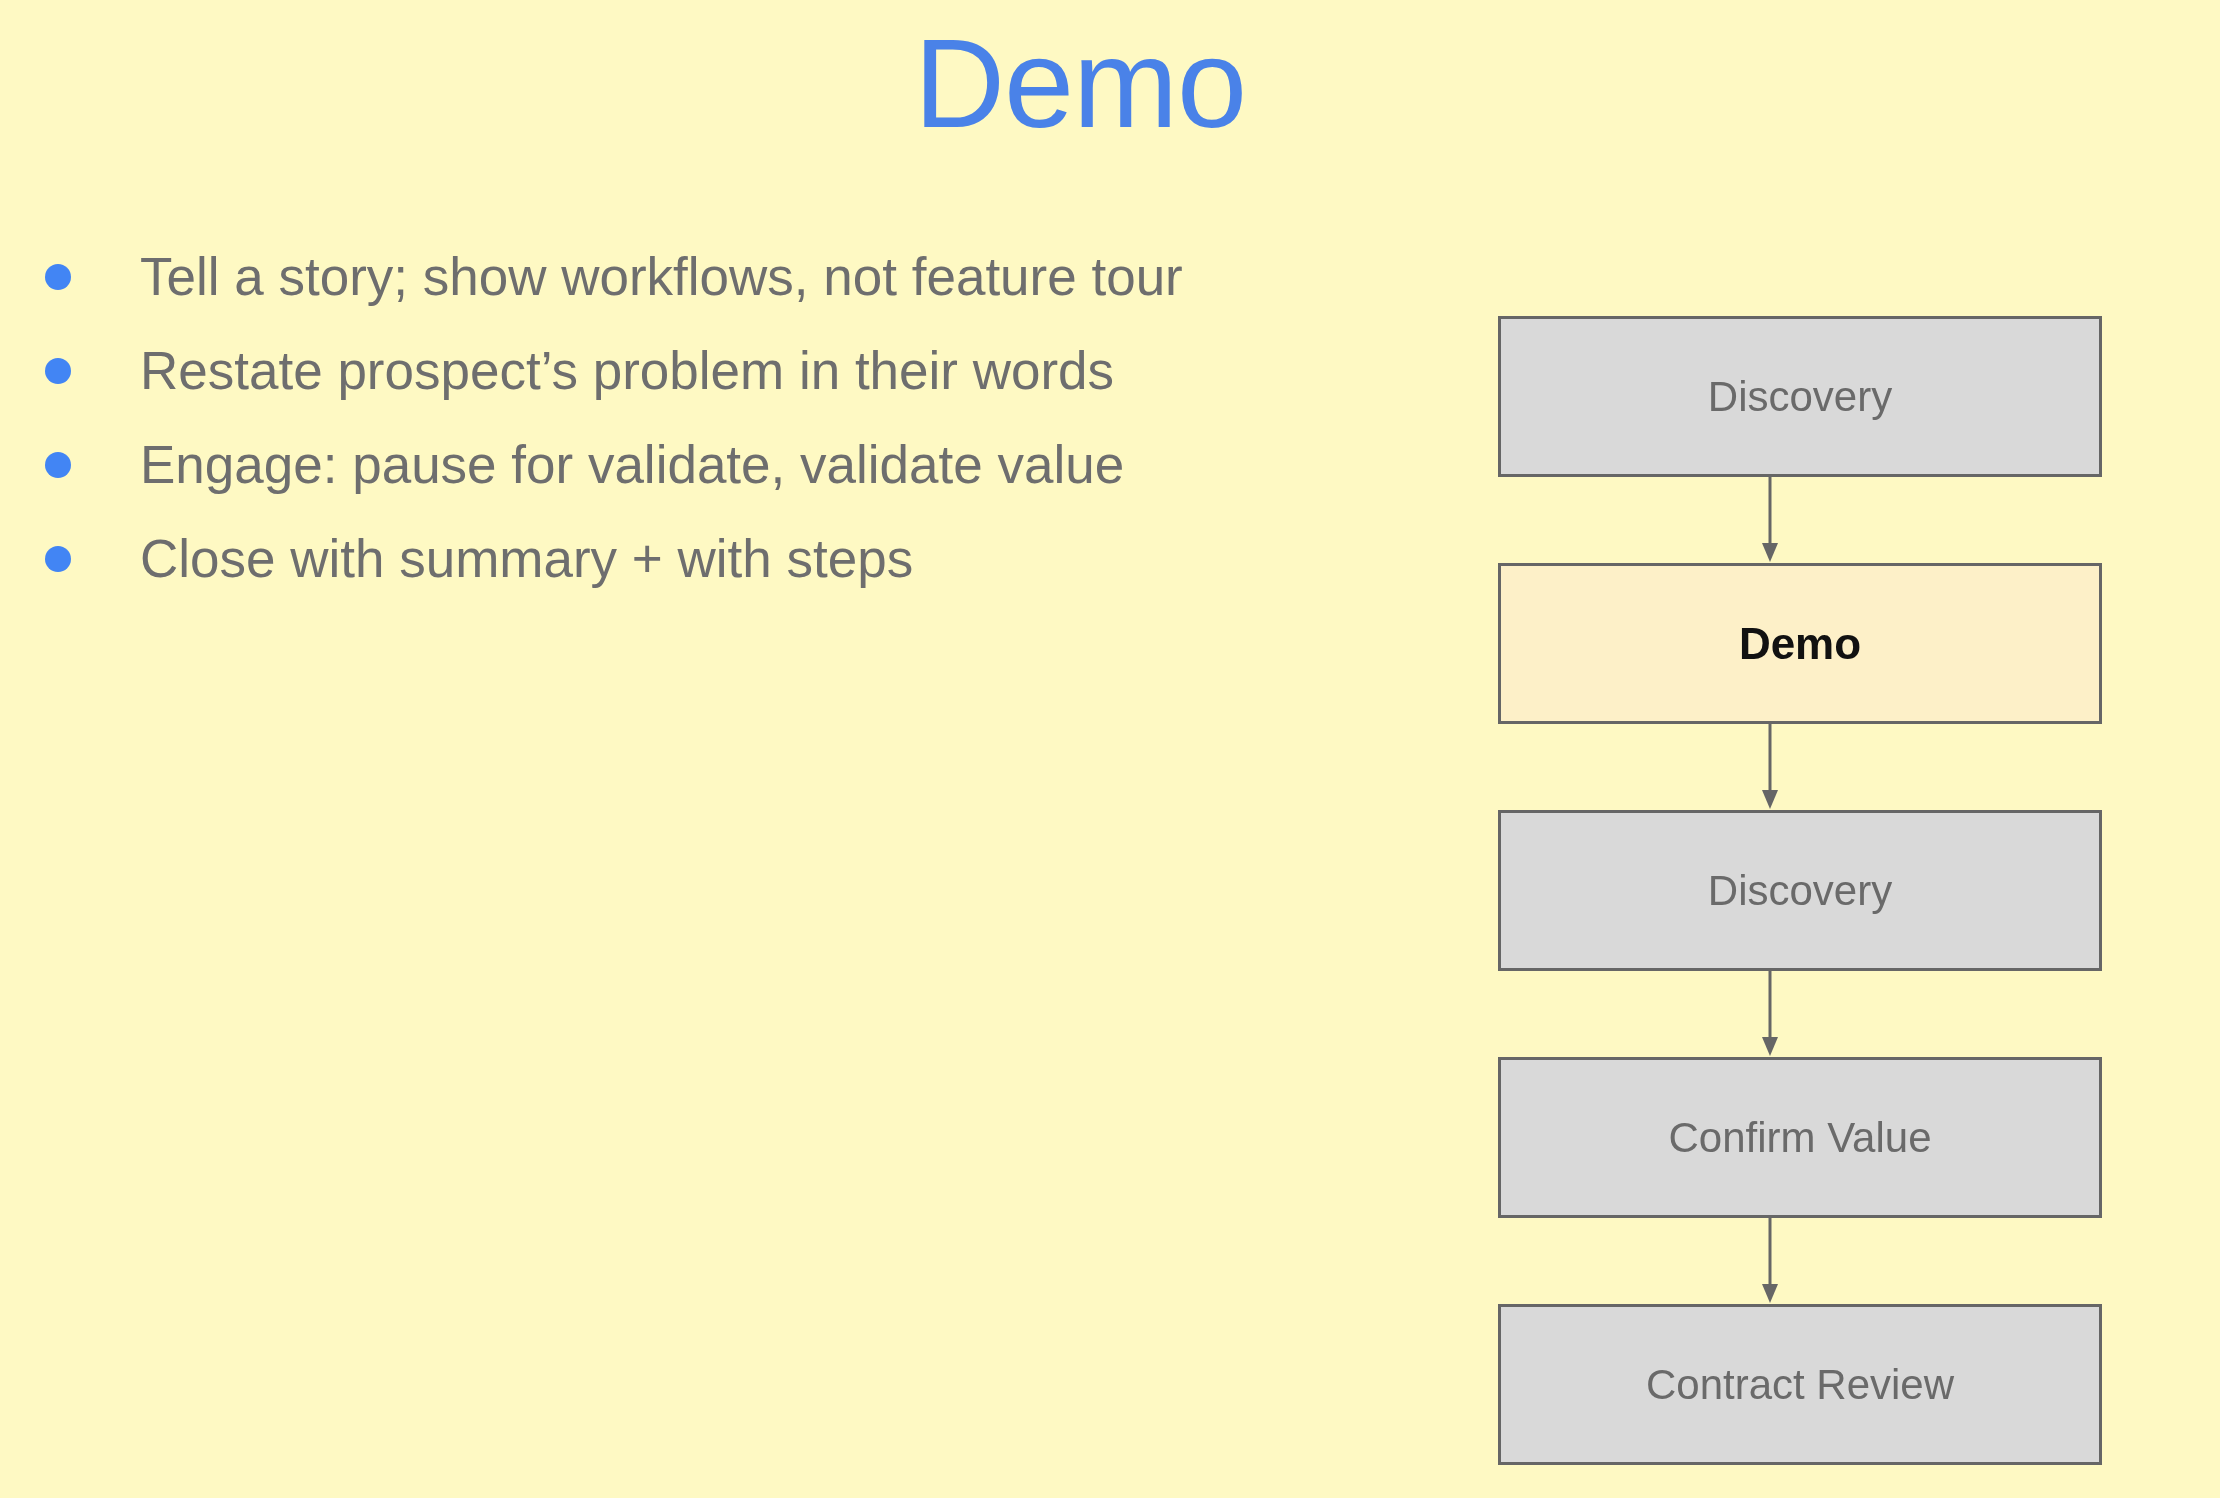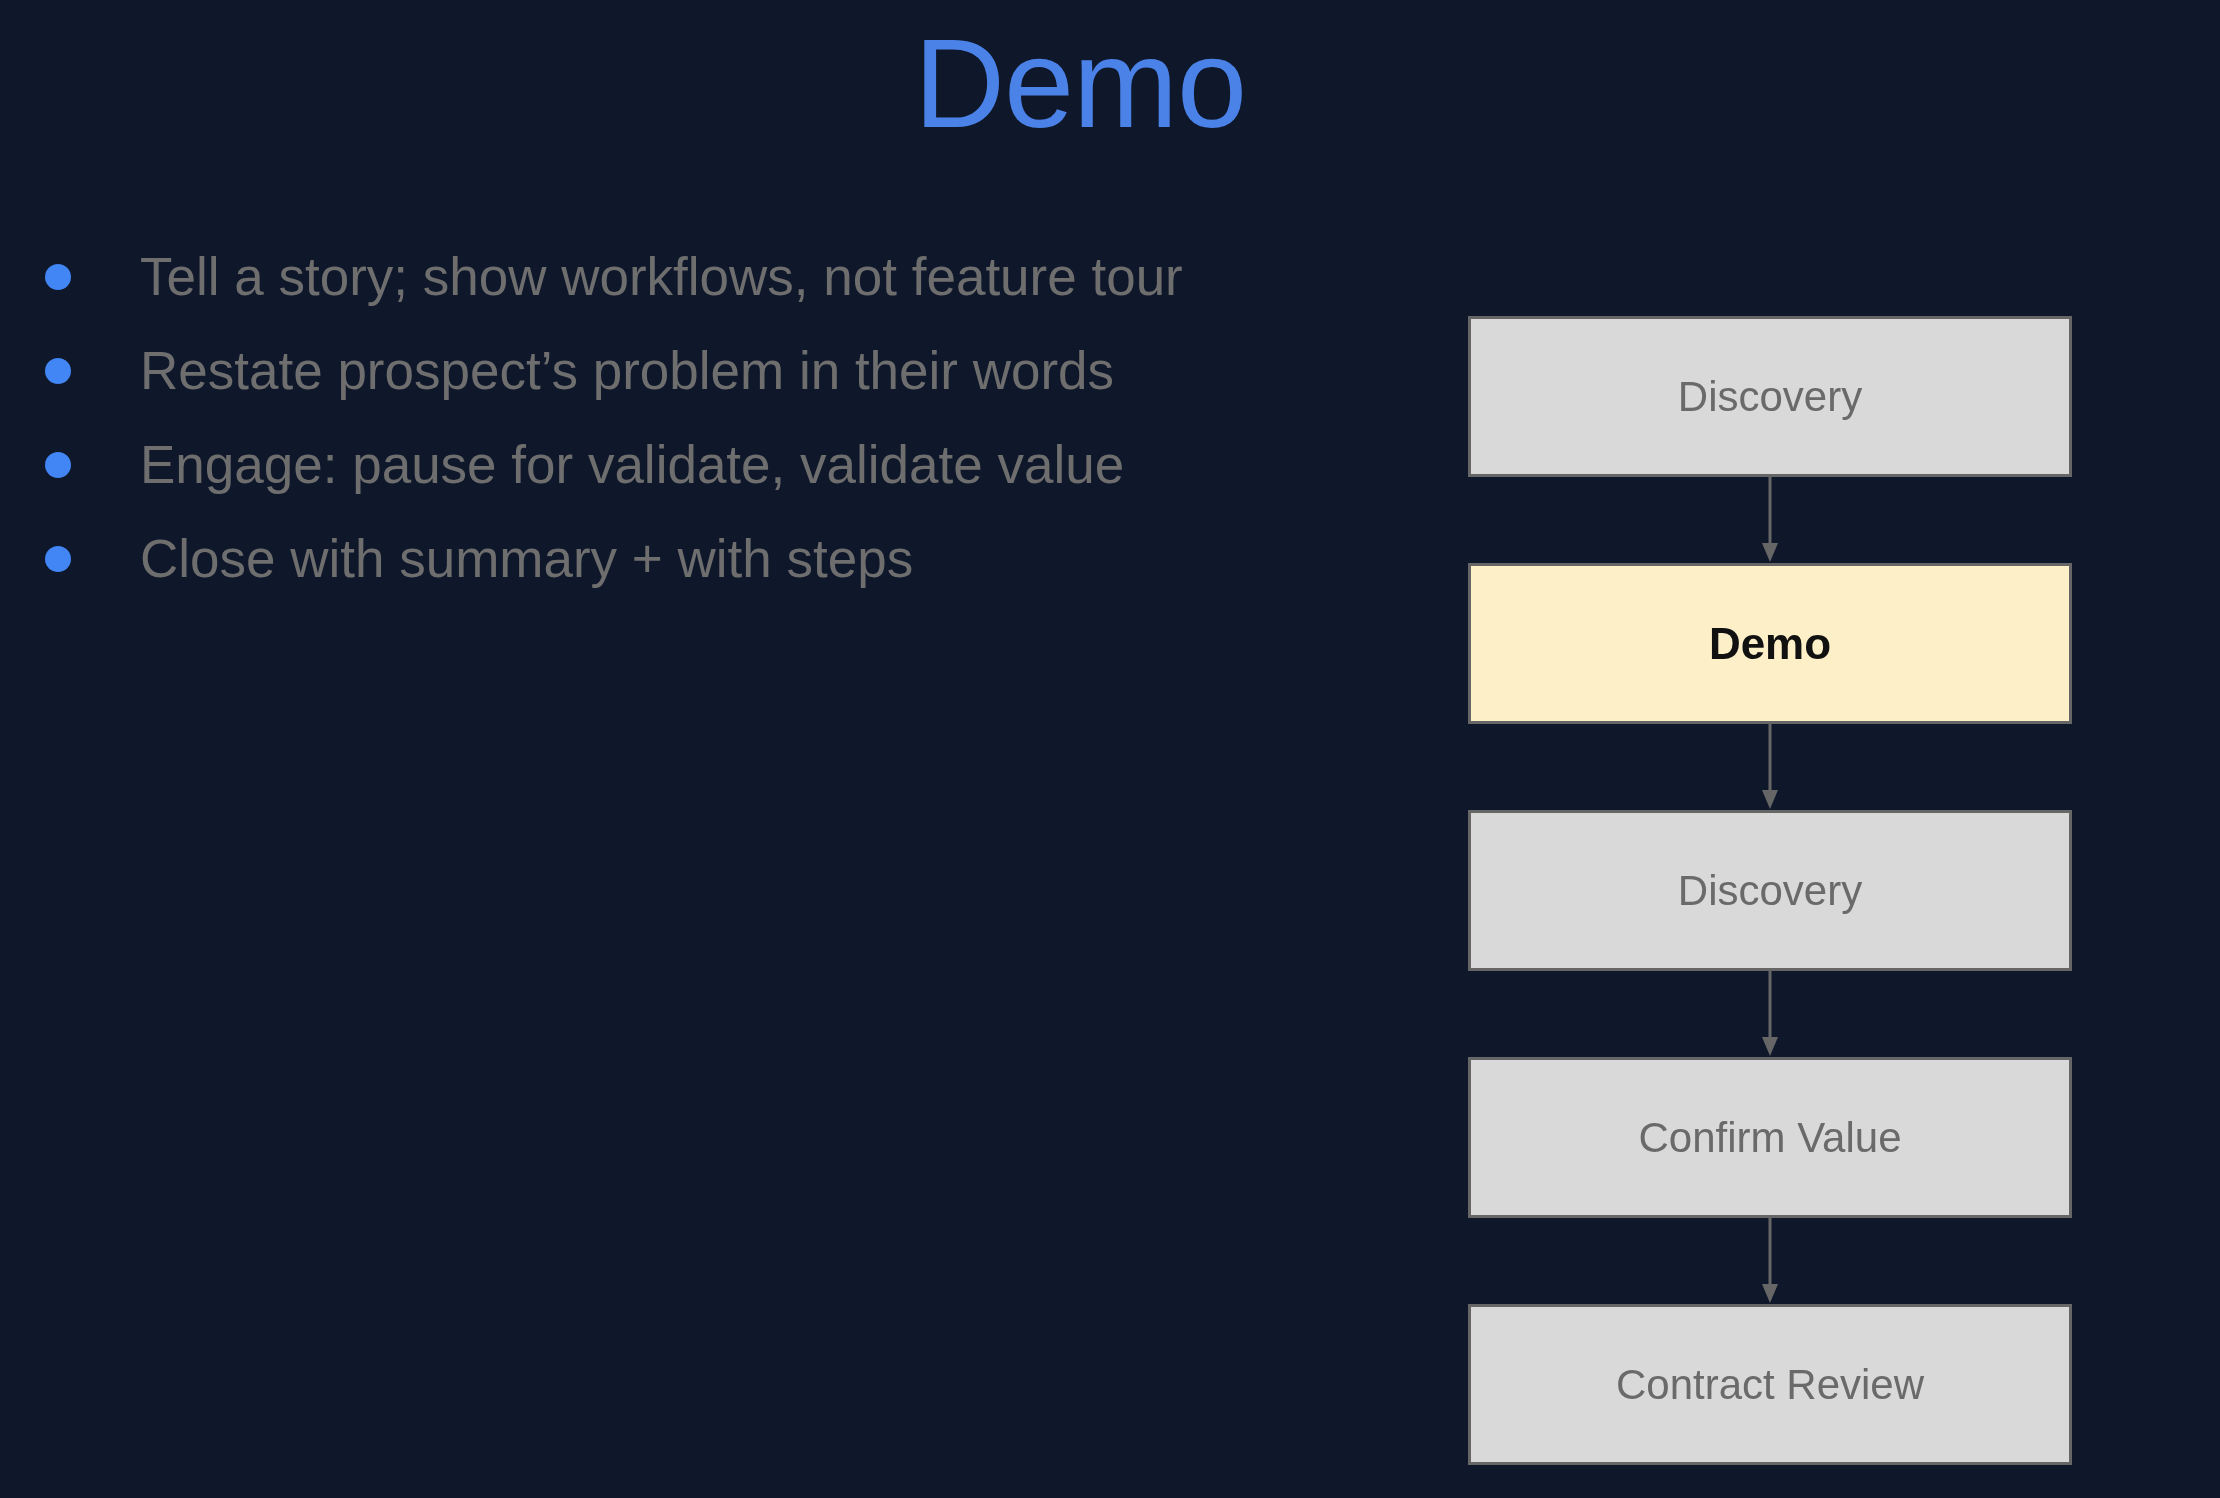--- a/index.html
+++ b/index.html
@@ -10,21 +10,21 @@
   body {
     width: 2220px;
     height: 1498px;
     position: relative;
     overflow: hidden;
     font-family: "Liberation Sans", sans-serif;
   }
   .slide {
     position: absolute;
     inset: 0;
-    background: #0f172a;
+    background: #fef9c3;
   }
 
   
   .slide-title {
     position: absolute;
     top: 10px;
     left: 0;
     width: 2160px;
     margin: 0;
     text-align: center;
@@ -77,20 +77,21 @@
     box-sizing: border-box;
     width: 604px;
     height: 161px;
     background: var(--box-fill, #d9d9d9);
     border: 3px solid var(--box-border, #666666);
     display: flex;
     align-items: center;
     justify-content: center;
     font-size: 42px;
     color: var(--box-label-color, #6a6a6a);
+    margin-left: 30px;
   }
   .flow-box.active {
     background: var(--active-fill, #fdf0c8);
     color: var(--active-text, #111111);
     font-weight: 700;
     font-size: 44px;
   }
   .flow-arrow {
     width: 604px;
     height: 86px;

